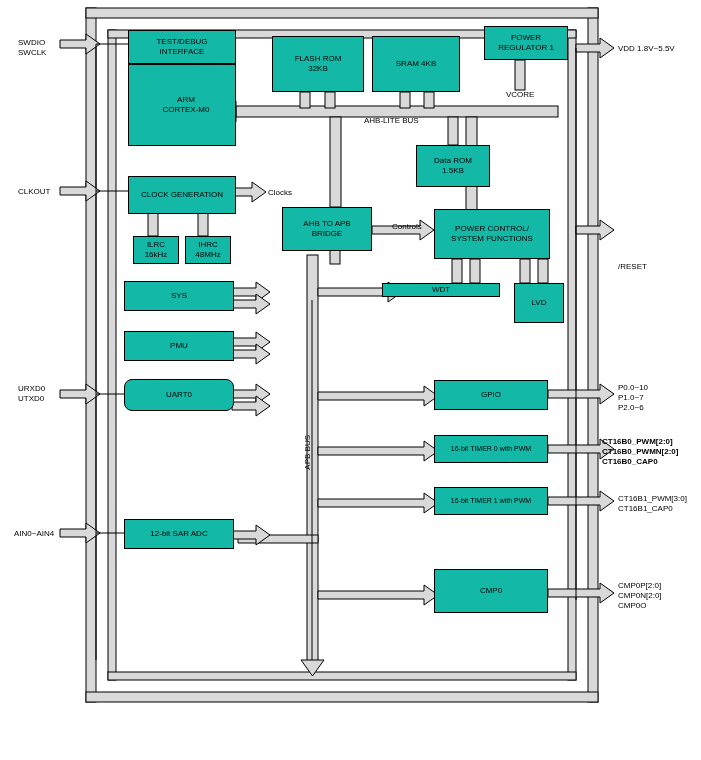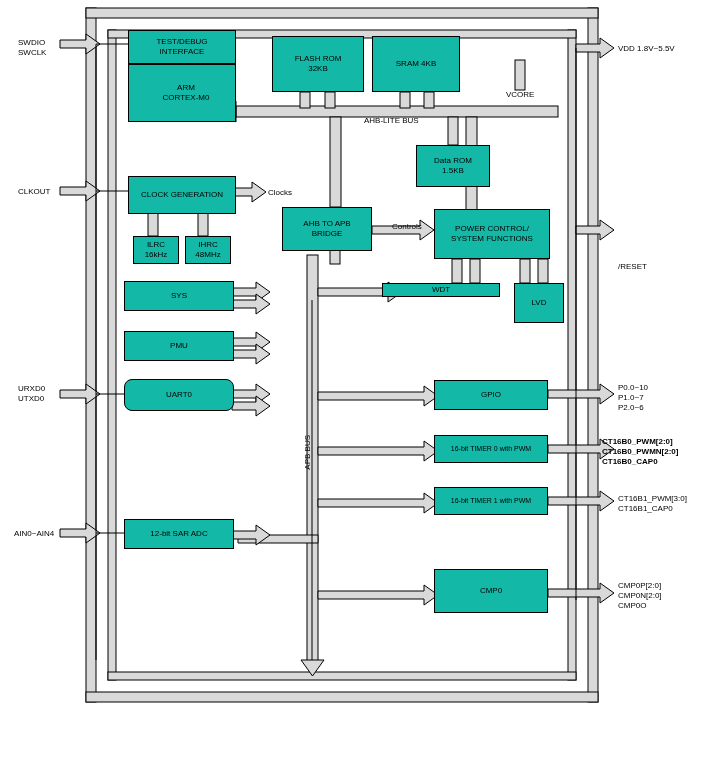--- a/index.html
+++ b/index.html
@@ -131,34 +131,38 @@
       <line x1="576" y1="48" x2="576" y2="600"></line>
       <line x1="312" y1="300" x2="312" y2="660"></line>
     </g>
   </svg>
 
   <div class="blk" style="left:128px;top:30px;width:108px;height:34px;">
     <span class="l" style="white-space: pre;">TEST/DEBUG
 INTERFACE</span>
   </div>
 
-  <div class="blk" style="left:128px;top:64px;width:108px;height:58px;padding-left:8px;">
+  <div class="blk" style="left:128px;top:64px;width:108px;height:82px;padding-left:8px;">
     <span class="l" style="white-space: pre;">ARM
 CORTEX-M0</span>
   </div>
 
   <div class="blk" style="left:272px;top:36px;width:92px;height:56px;">
     <span class="l" style="white-space: pre;">FLASH ROM
 32KB</span>
   </div>
 
   <div class="blk" style="left:372px;top:36px;width:88px;height:56px;">
     <span class="l">SRAM 4KB</span>
   </div>
 
+  <div class="blk" style="left:484px;top:26px;width:84px;height:34px;">
+    <span class="l" style="white-space: pre;">POWER
+REGULATOR 1</span>
+  </div>
 
   <div class="blk" style="left:416px;top:145px;width:74px;height:42px;">
     <span class="l" style="white-space: pre;">Data ROM
 1.5KB</span>
   </div>
 
   <div class="blk" style="left:128px;top:176px;width:108px;height:38px;">
     <span class="l">CLOCK GENERATION</span>
   </div>
 

